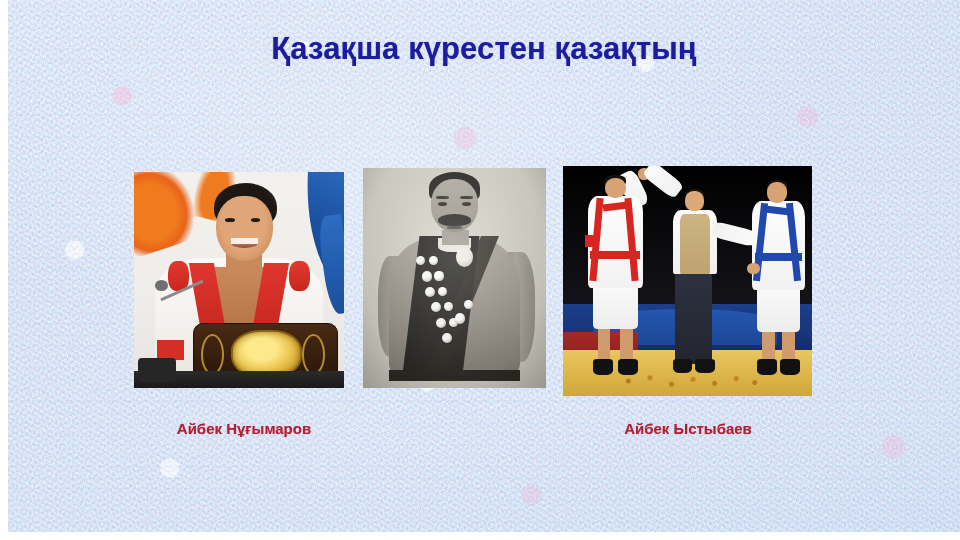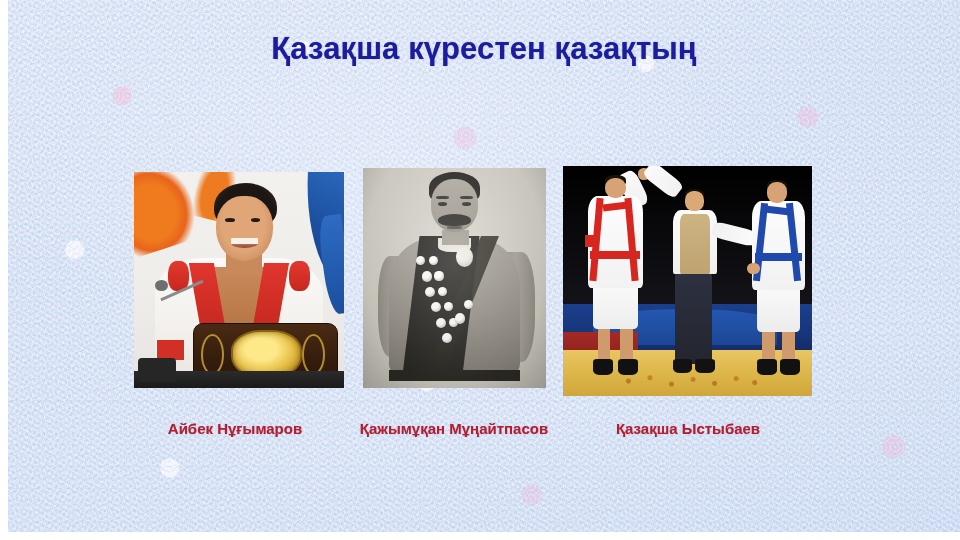--- a/index.html
+++ b/index.html
@@ -505,21 +505,21 @@
     text-align: center;
     color: #b21f33;
     font-family: "Liberation Sans", sans-serif;
     font-weight: bold;
     font-size: 15px;
     line-height: 20px;
     white-space: nowrap;
     z-index: 6;
     text-shadow: 0 0 1px rgba(178,31,51,0.35);
   }
-  #caption-1 { left:  92px; width: 270px; text-align: center; }
+  #caption-1 { left:  101px; width: 270px; text-align: center; }
   #caption-2 { left: 326px; width: 240px; }
   #caption-3 { left: 560px; width: 240px; }
 </style>
 </head>
 <body>
 
 <div id="slide">
   <div id="slide-canvas">
 
     <div id="title-block">
@@ -642,17 +642,16 @@
         <div class="p3-blue-trim" id="p3-r-trim-2"></div>
         <div class="p3-blue-trim" id="p3-r-trim-3"></div>
         <div class="p3-blue-trim" id="p3-r-trim-4"></div>
         <div id="p3-r-hair"></div>
         <div id="p3-r-head"></div>
         <div id="p3-r-hand"></div>
       </div>
     </div>
 
     <div class="caption" id="caption-1">Айбек Нұғымаров</div>
-    <div class="caption" id="caption-2">Қажымұқан Мұңайтпасов</div>
-    <div class="caption" id="caption-3">Қазақша Ыстыбаев</div>
+    <div class="caption" id="caption-3">Айбек Ыстыбаев</div>
 
   </div>
 </div>
 
 </body></html>

